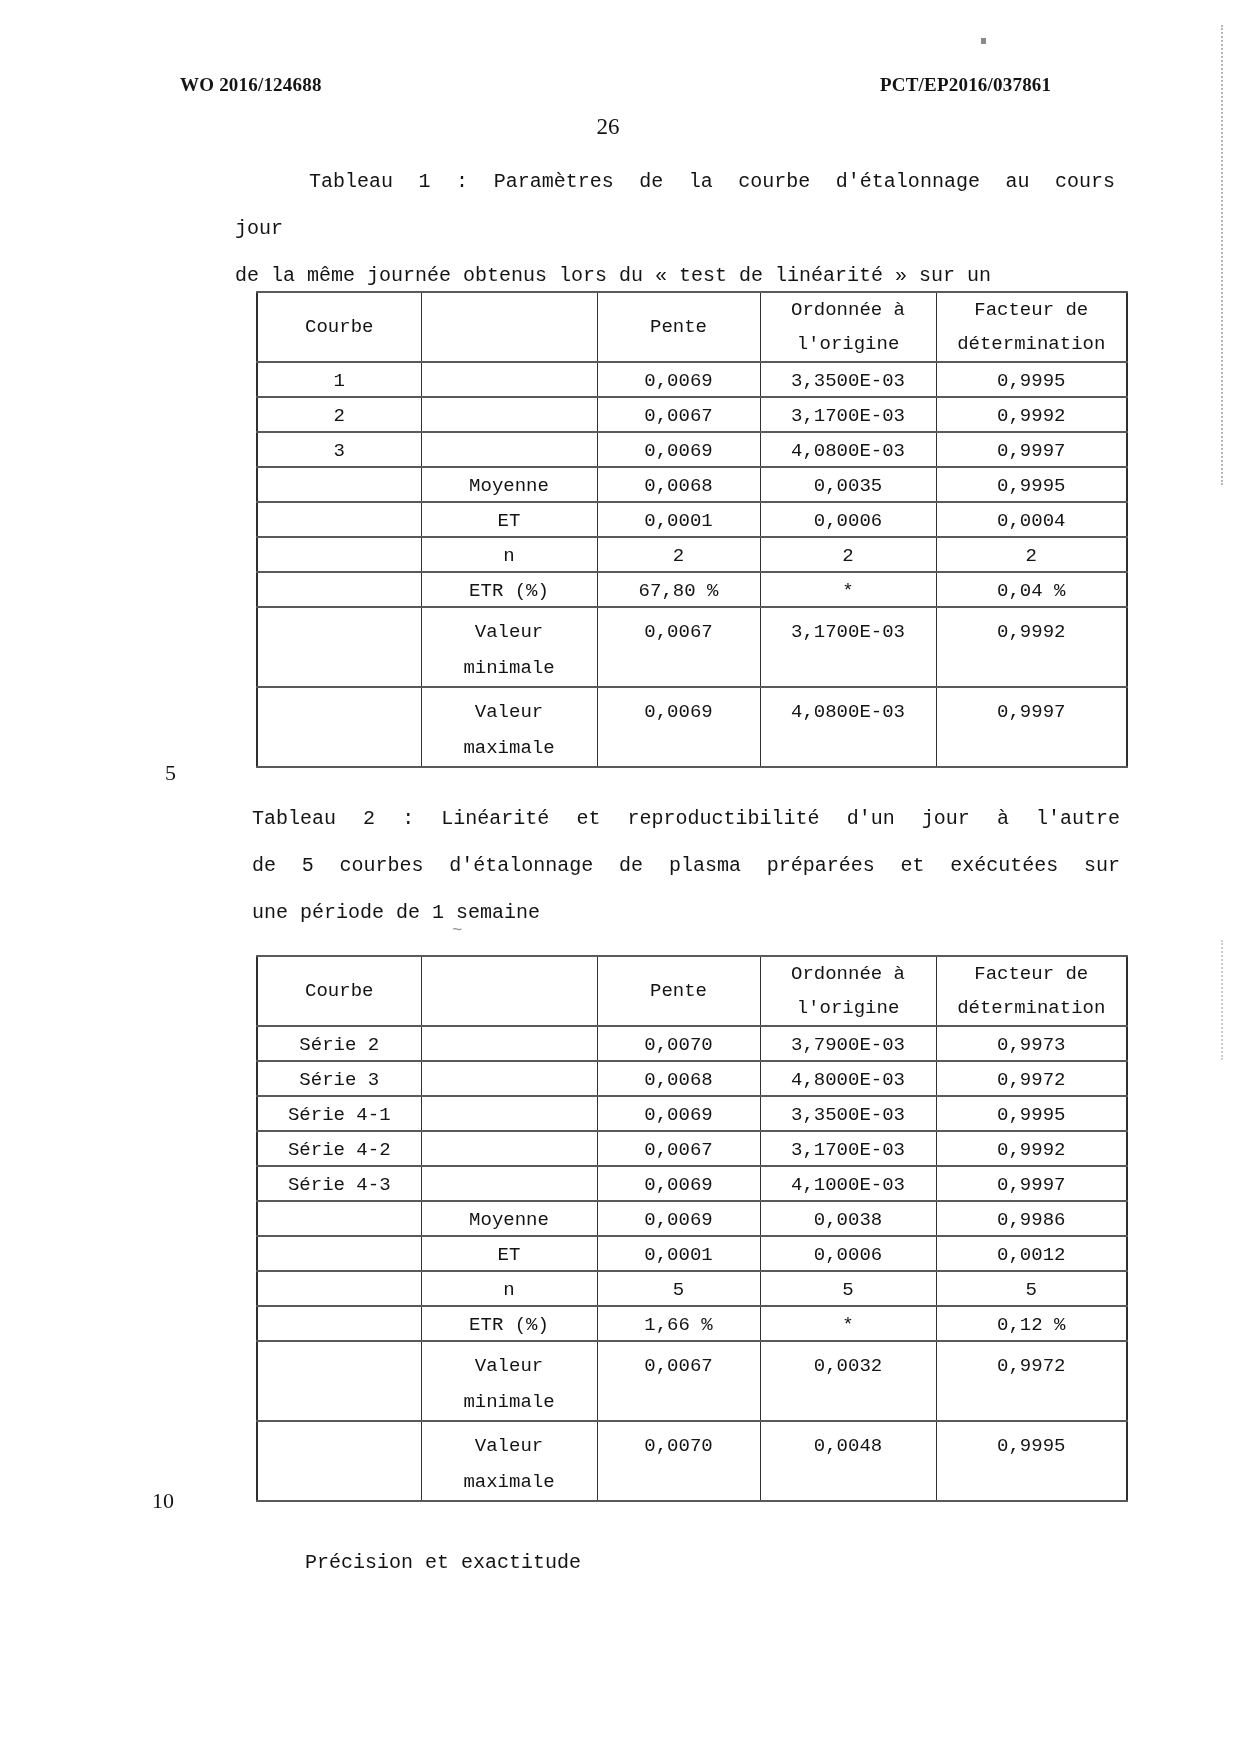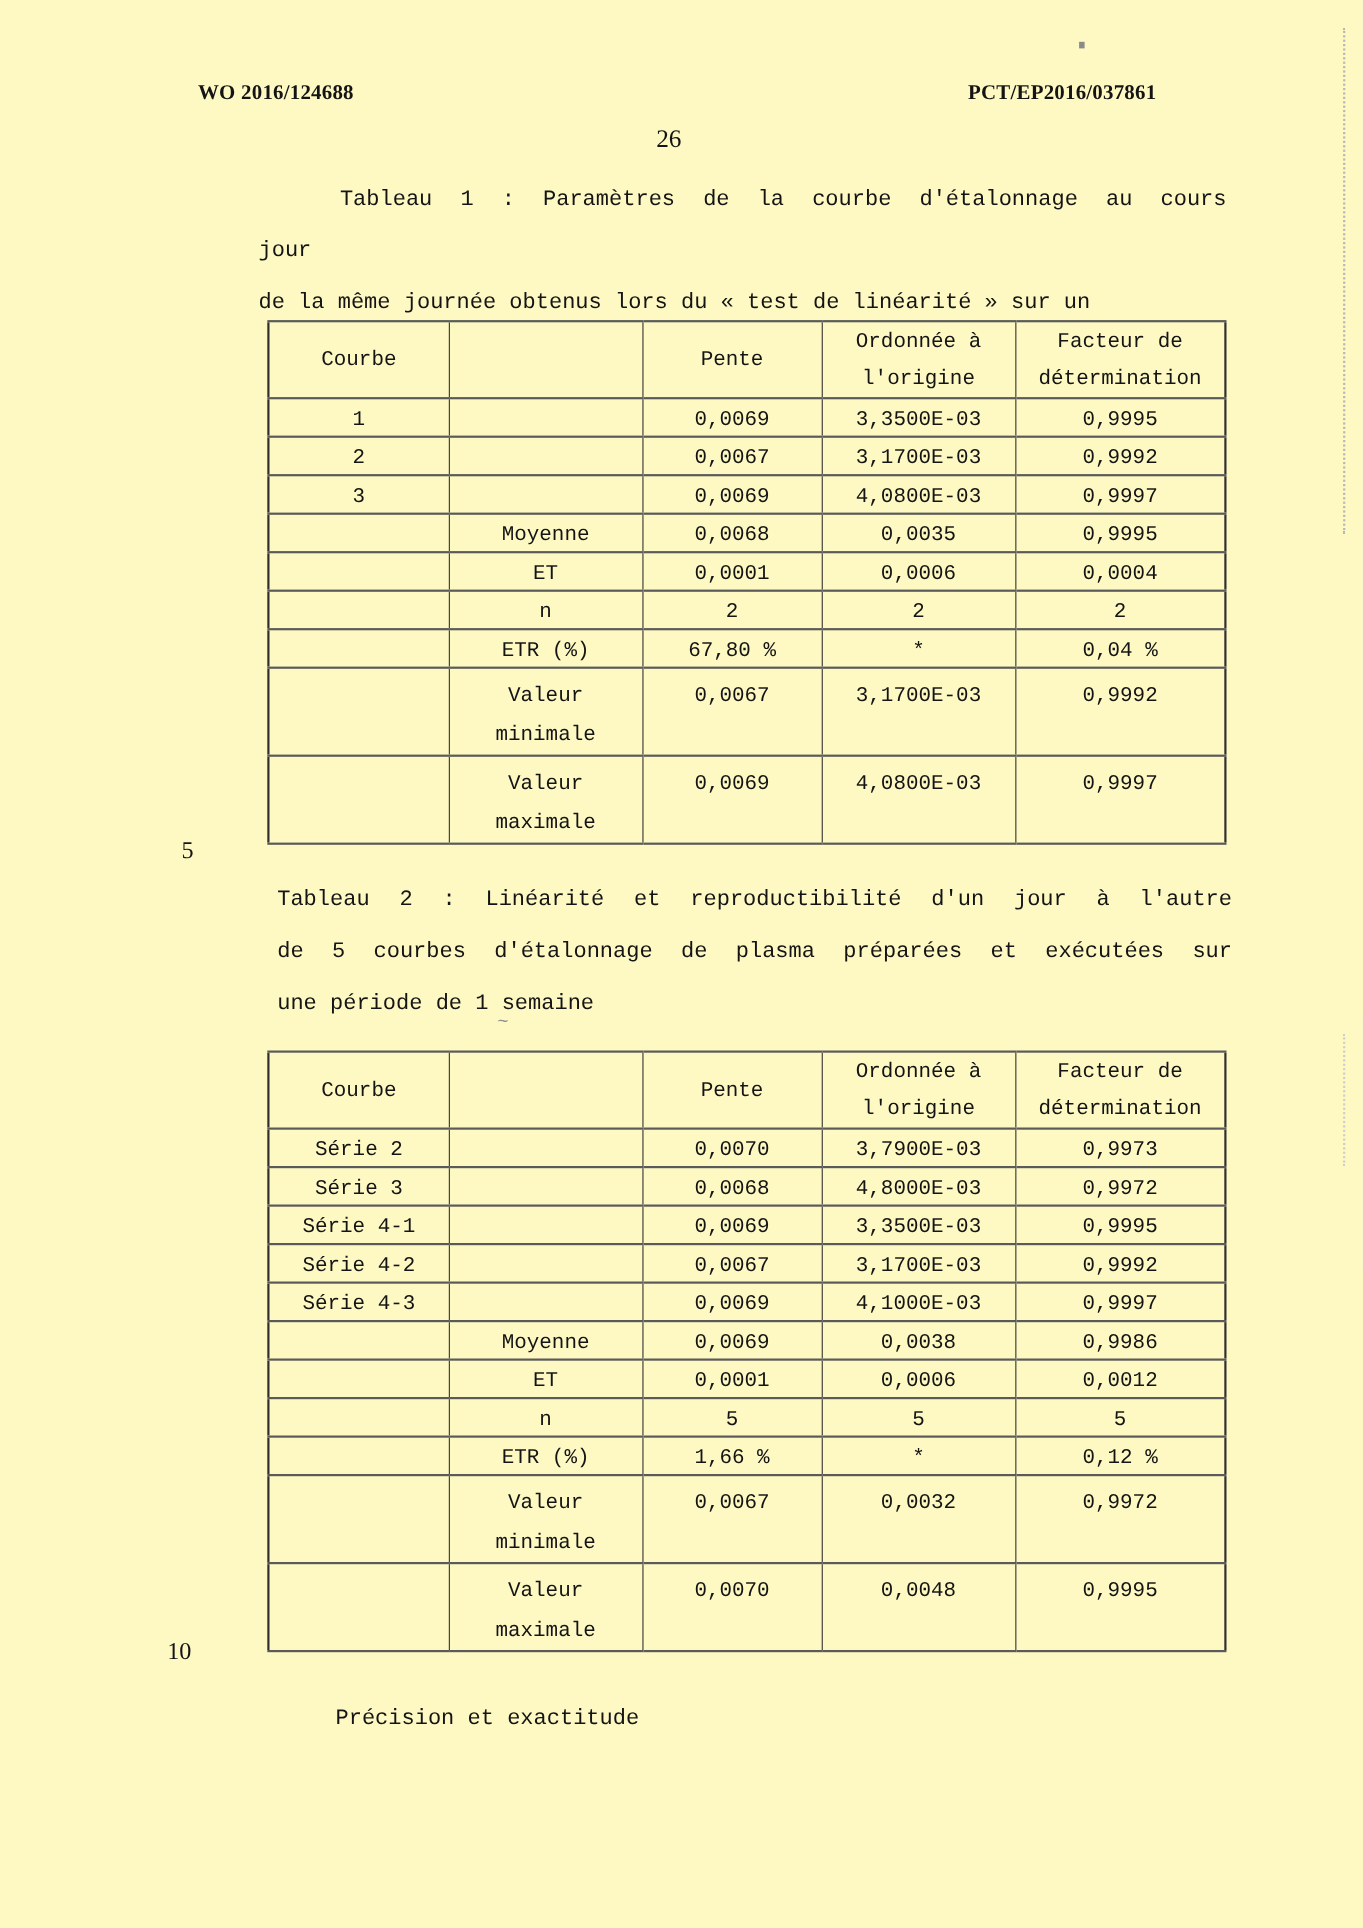--- a/index.html
+++ b/index.html
@@ -1,20 +1,20 @@
 <!DOCTYPE html>
 <html><head>
 <meta charset="utf-8">
 <style>
   html,body { margin:0; padding:0; background:#e9e9e9; }
   .page {
     position:relative;
     width:1239px; height:1753px;
     margin:0 auto;
-    background:#fef9c3;
+    background:#ffffff;
     color:#141414;
     font-family:"Liberation Mono","DejaVu Sans Mono",monospace;
     overflow:hidden;
   }
 
   .doc-header-left {
     position:absolute; left:180px; top:74px;
     font-family:"Liberation Serif","DejaVu Serif",serif;
     font-weight:bold; font-size:19px; letter-spacing:0.2px;
   }
@@ -35,21 +35,21 @@
     height:47px; line-height:47px;
     text-align:justify; text-align-last:justify;
     overflow:hidden;
   }
   .caption .line:last-child { text-align-last:left; }
   #caption-table1 { left:235px; top:158px; width:880px; }
   #caption-table1 .line:first-child { text-indent:74px; }
   #caption-table2 { left:252px; top:795px; width:868px; }
 
   table.data-table {
-    position:absolute; left:243px;
+    position:absolute; left:256px;
     width:872px;
     border-collapse:collapse; table-layout:fixed;
     font-size:19px;
     border:2px solid #2f2f2f;
   }
   #table1 { top:291px; }
   #table2 { top:955px; }
   .data-table th, .data-table td {
     border-style:solid;
     border-color:#5a5a5a #333;

